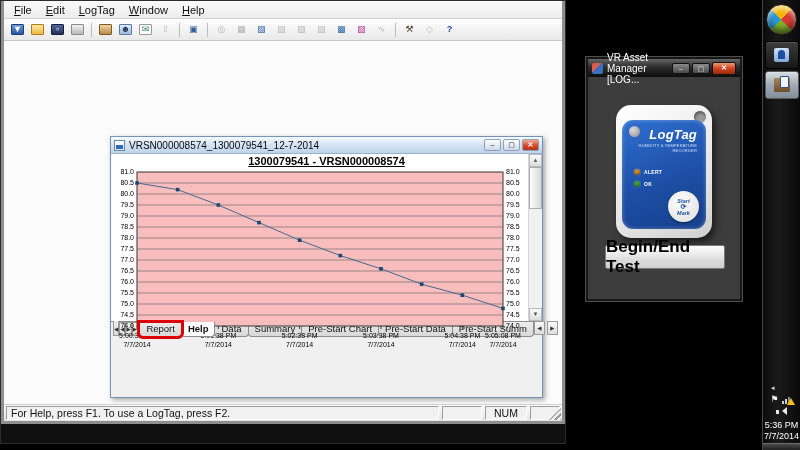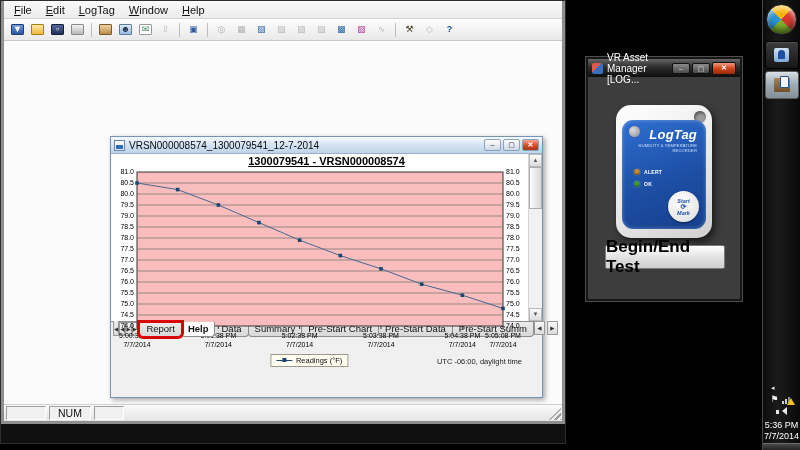--- a/index.html
+++ b/index.html
@@ -288,27 +288,20 @@
               <rect x="62.86666666666666" y="19.799999999999937" width="3.6" height="3.6" fill="#1d4670"></rect>
               <rect x="103.53333333333333" y="35.2" width="3.6" height="3.6" fill="#1d4670"></rect>
               <rect x="144.2" y="52.79999999999995" width="3.6" height="3.6" fill="#1d4670"></rect>
               <rect x="184.86666666666665" y="70.39999999999988" width="3.6" height="3.6" fill="#1d4670"></rect>
               <rect x="225.53333333333333" y="85.79999999999994" width="3.6" height="3.6" fill="#1d4670"></rect>
               <rect x="266.2" y="99.00000000000011" width="3.6" height="3.6" fill="#1d4670"></rect>
               <rect x="306.8666666666667" y="114.39999999999989" width="3.6" height="3.6" fill="#1d4670"></rect>
               <rect x="347.5333333333333" y="125.39999999999989" width="3.6" height="3.6" fill="#1d4670"></rect>
               <rect x="388.2" y="138.60000000000005" width="3.6" height="3.6" fill="#1d4670"></rect>
             </svg>
-          <div class="legend-row">
-            <div class="legend-box">
-              <span class="legend-marker"></span>
-              <span>Readings (°F)</span>
-            </div>
-            <div class="utc-note">UTC -06:00, daylight time</div>
-          </div>
           <div class="vscroll">
             <div class="vs-btn">▲</div>
             <div class="vs-thumb"></div>
             <div class="vs-btn vs-down">▼</div>
           </div>
         </div>
         <div class="tab-bar" id="tab-bar">
             <div class="tabnav-btn">|◀</div>
             <div class="tabnav-btn">◀</div>
             <div class="tabnav-btn">▶</div>
@@ -323,20 +316,21 @@
             <div class="tab-fill"></div>
             <div class="tabscroll">
               <div class="tabnav-btn">◀</div>
               <div class="tabnav-btn">▶</div>
             </div>
           </div>
       </div>
 
     </div>
     <div class="statusbar">
+      <div class="pane pane-help">For Help, press F1. To use a LogTag, press F2.</div>
       <div class="pane pane-a"></div>
       <div class="pane pane-num">NUM</div>
       <div class="pane pane-b"></div>
       <div class="grip"></div>
     </div>
   </div>
 </div>
 
 <div id="vr-window">
   <div class="vr-titlebar">

